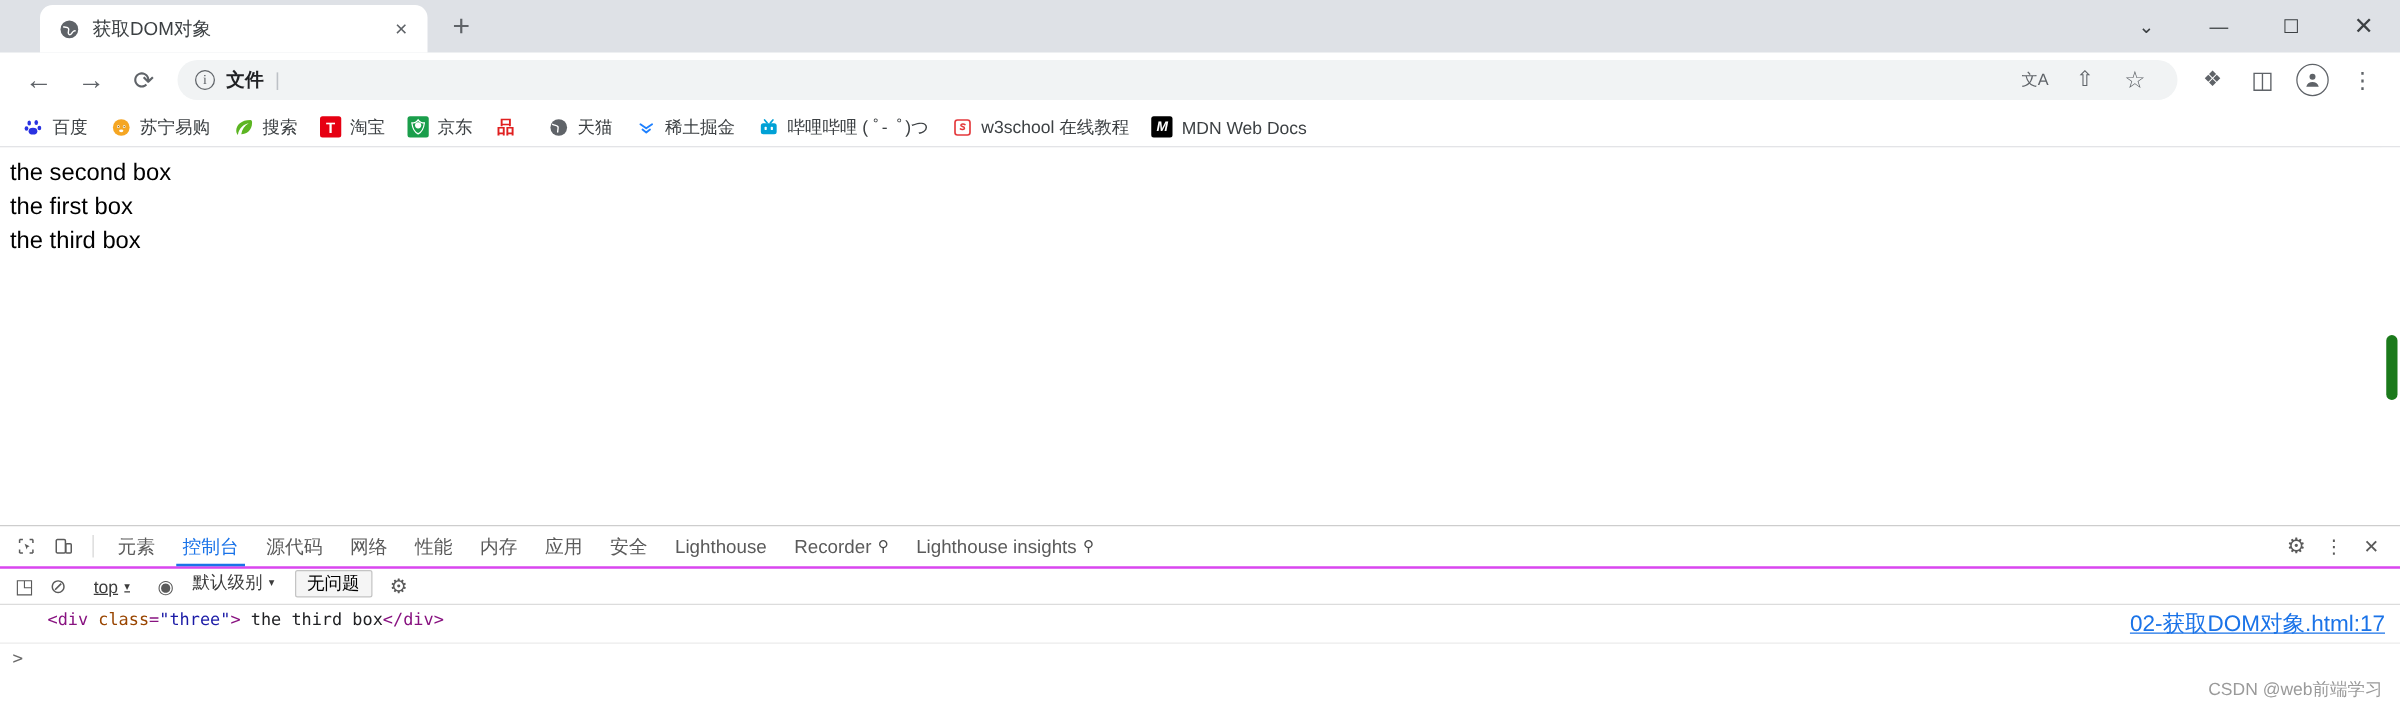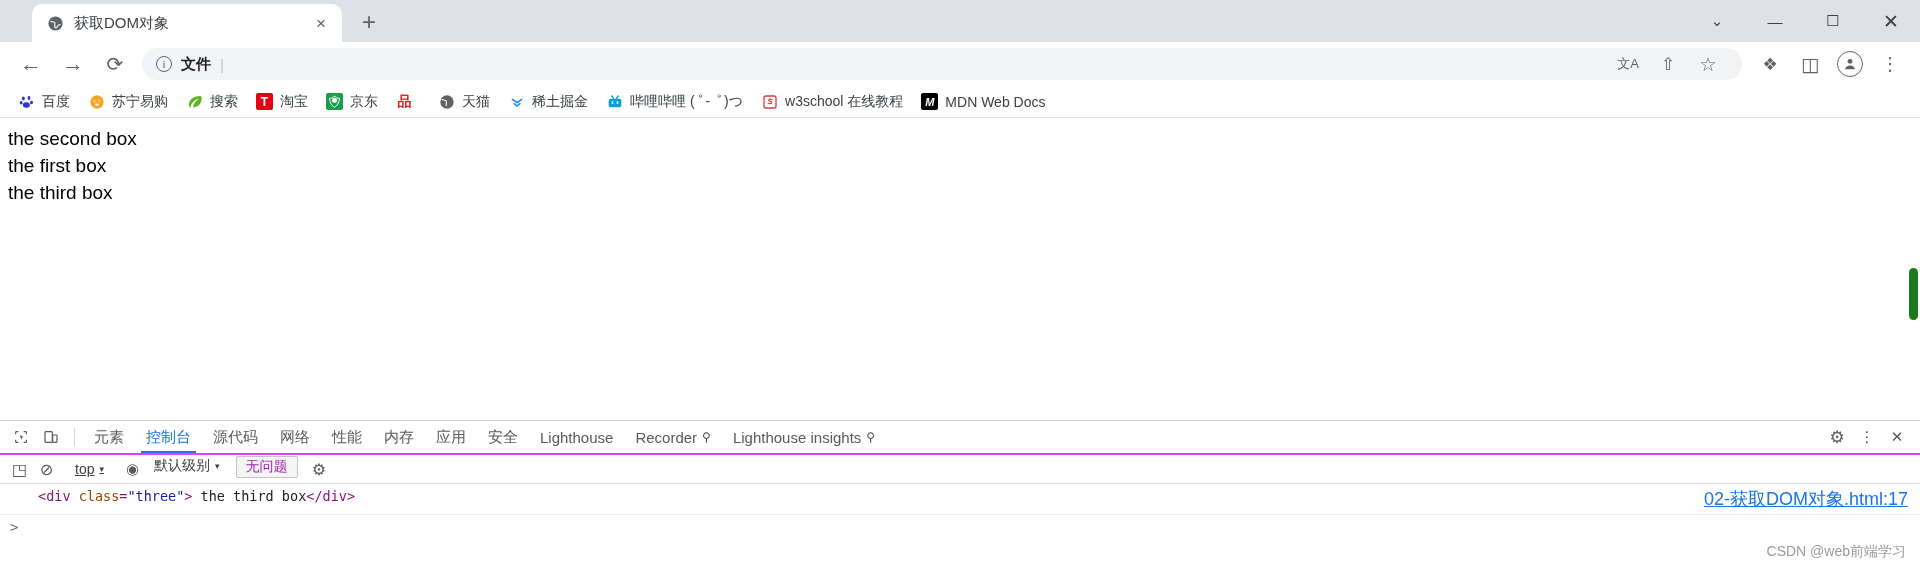--- a/index.html
+++ b/index.html
@@ -181,21 +181,21 @@
     flex: 1 1 auto; font-size: 14px; color: #8a8a8a;
     padding-left: 12px; height: 21px; display: flex; align-items: center;
     border-left: 1px solid #d6d6d6; margin-left: 6px;
   }
   .fb-right { display: flex; align-items: flex-start; padding-right: 6px; }
   .fb-level {
     display: flex; align-items: center; font-size: 14px; color: #3c3c3c;
     padding: 0 8px; height: 21px;
   }
   .fb-issues {
-    font-size: 14px; color: #a21caf; border: 1px solid #c4c4c4;
+    font-size: 14px; color: #000000; border: 1px solid #c4c4c4;
     border-radius: 2px; padding: 1px 9px; margin: 0 8px;
     background: #f5f5f5;
   }
 
   .dt-console {
     flex: 1 1 auto; position: relative; overflow: hidden;
   }
   .console-row {
     display: flex; align-items: flex-start; padding: 3px 8px 3px 0;
     border-bottom: 1px solid #ececec; min-height: 22px;

